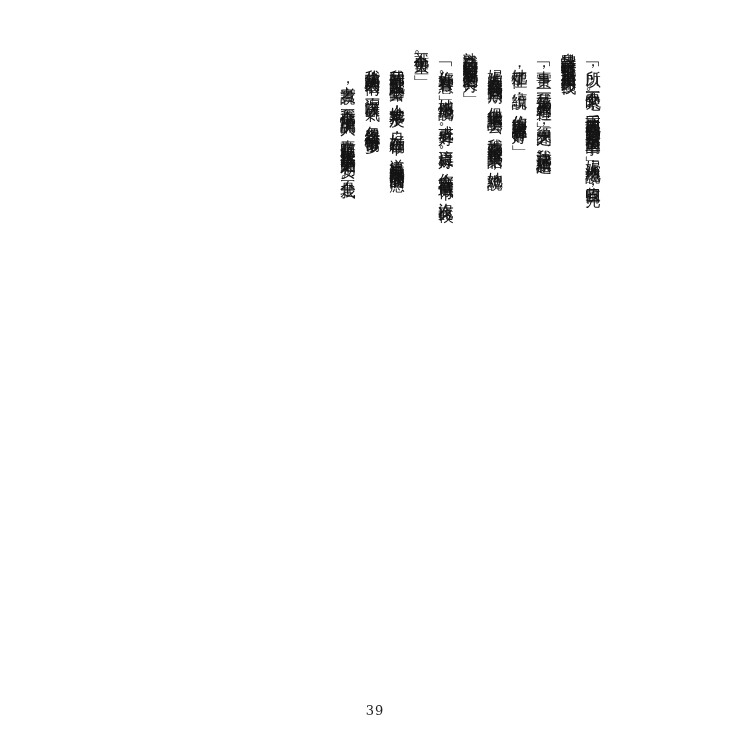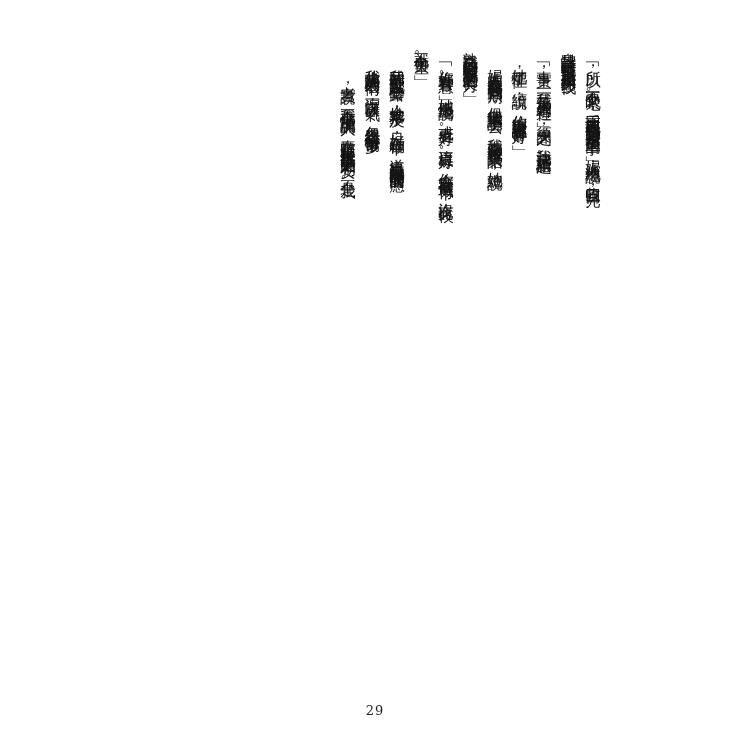--- a/index.html
+++ b/index.html
@@ -77,15 +77,15 @@
     <div class="vline indent-1">她怔了怔，續說：「你的廣東話說得非常好。」</div>
     <div class="vline indent-1">婦人的反應完全符合我的預期，促使我繼續說下去：「我媽在家跟我說廣東話，她總說，</div>
     <div class="vline">熟識自己的語言是解思鄉之愁的良方。」</div>
     <div class="vline indent-1">「你媽真有智慧。」她感懷地說：「或者更好。這樣更好。你會喜歡這個城市，沒有比較</div>
     <div class="vline">就不會失望。」</div>
     <div class="vline indent-1">我的回答打亂婦人心中套路，令她措手不及，只好在含糊中，道出籠統且無關痛癢的回應。</div>
     <div class="vline indent-1">我偷瞄婦人的表情，深深吸一口氣，忽然覺得心情舒暢多了。</div>
     <div class="vline indent-2">老實說，我不是慣性說謊的人，喜歡跟陌生人杜撰故事的是朱利安，不是我。</div>
   </div>
 
-  <div id="page-number">29</div>
+  <div id="page-number">39</div>
 
 </div>
 
 </body></html>

